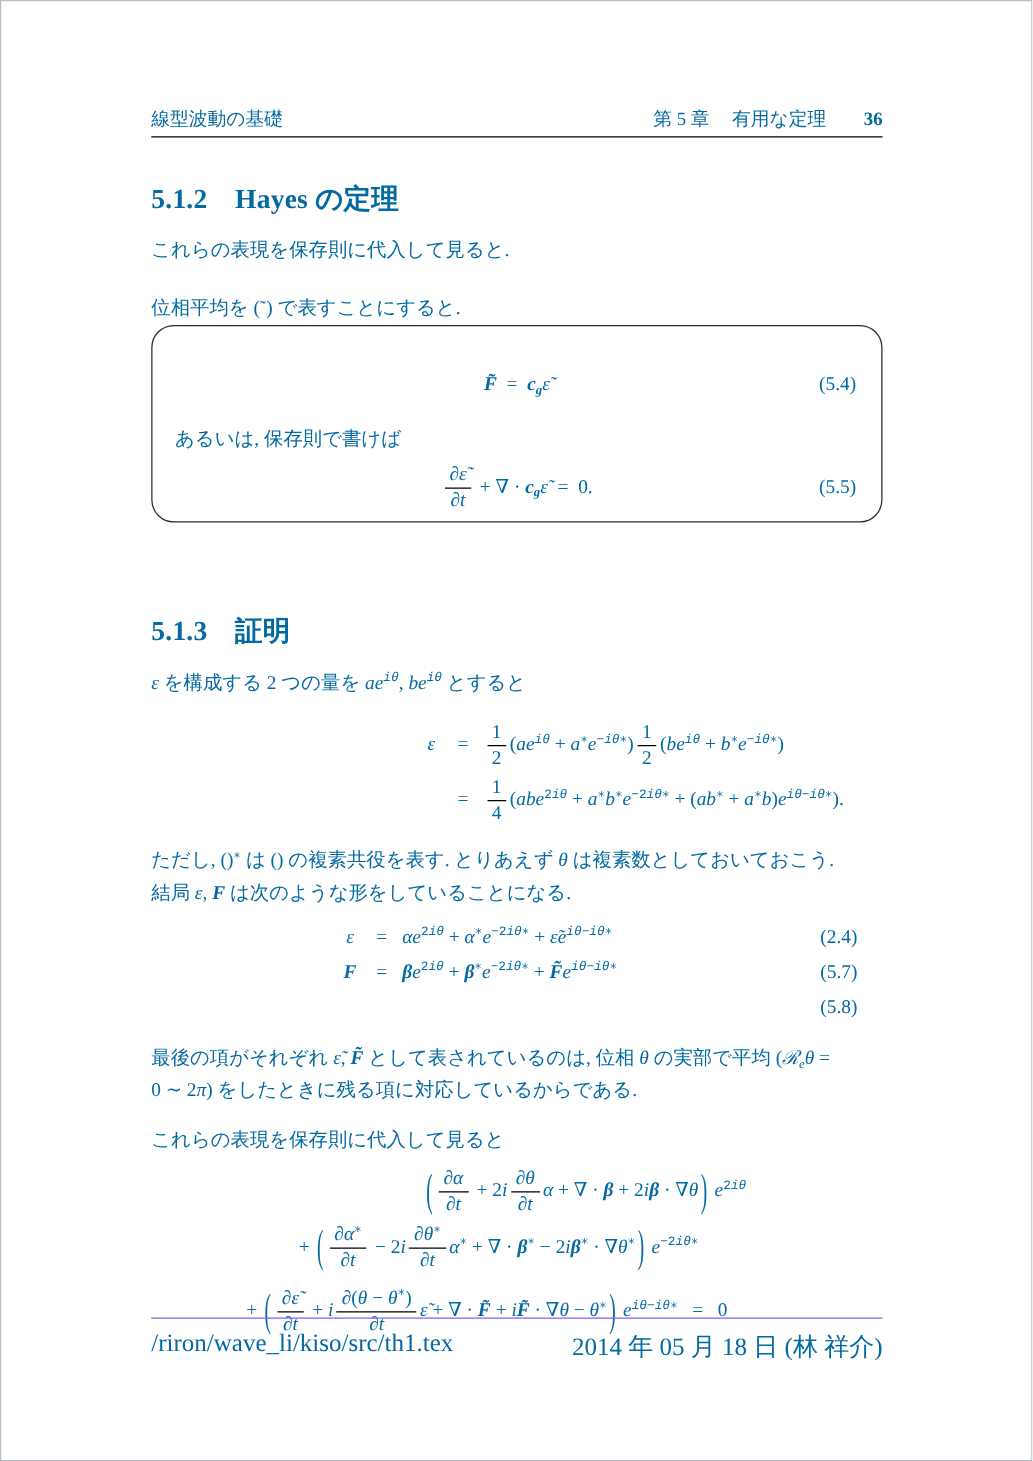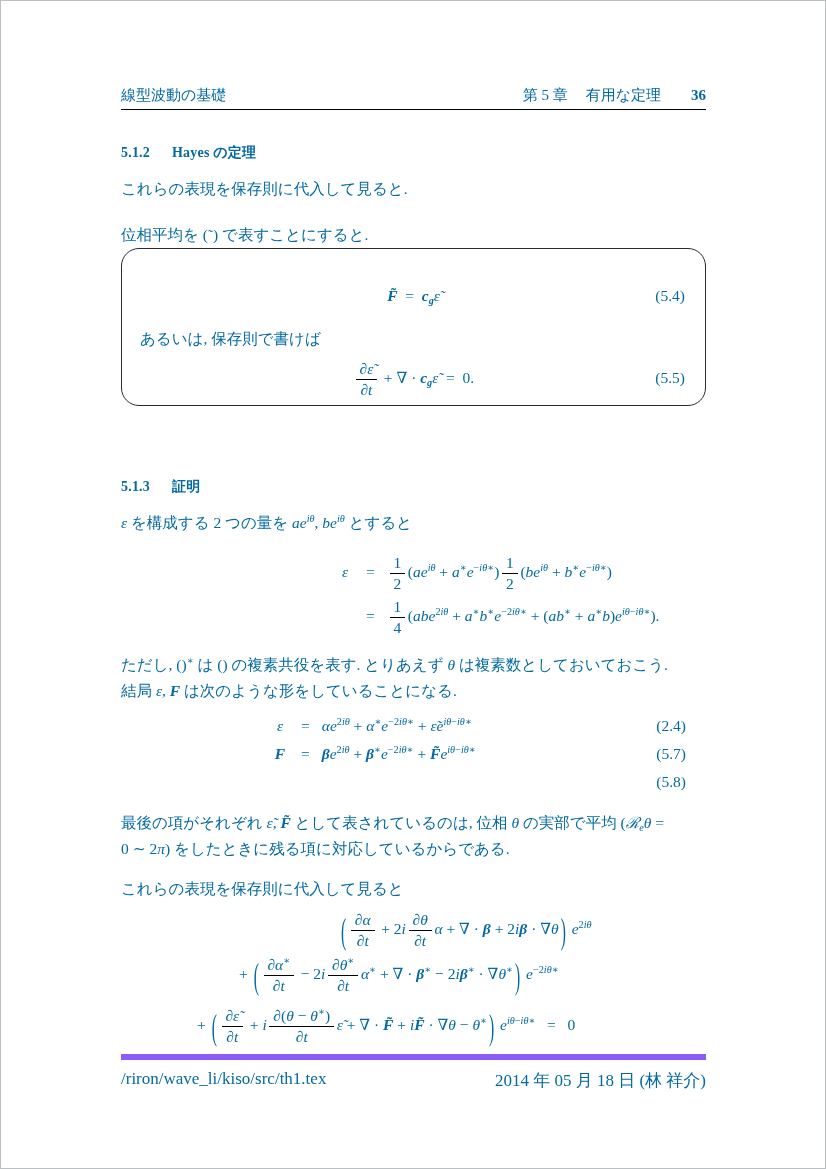--- a/index.html
+++ b/index.html
@@ -26,21 +26,21 @@
     font-size: 15px;
   }
   .pagehead .hright { display: flex; align-items: baseline; }
   .pagehead .chapter { margin-right: 18px; margin-left: 43px; }
   .pagehead .chtitle { margin-right: 30px; }
   .pagehead .pgnum { font-weight: bold; }
   .headrule { margin-top: 4px; border-top: 1px solid #000; }
 
   
   h2.sec {
-    font-size: 14px;
+    font-size: 22px;
     font-weight: bold;
     margin-top: 34px;
     letter-spacing: 0.2px;
   }
   h2.sec .secno { margin-right: 22px; }
   h2.sec513 { margin-top: 72px; }
 
   p.para { margin-top: 14px; line-height: 26px; }
   p.para2 { margin-top: 20px; }
 
@@ -86,32 +86,32 @@
   .bigeq .bline { height: 45px; line-height: 45px; white-space: nowrap; }
   .bline1 { margin-left: 218px; }
   .bline2 { margin-left: 118px; }
   .bline3 { margin-left: 76px; margin-top: 6px; }
 
   
   .pagefoot {
     position: absolute;
     left: 121px; right: 120px;
     top: 1054px;
-    border-top: 6px solid #8b5cf6;
+    border-top: 1px solid #8b5cf6;
     padding-top: 9px;
     display: flex;
     justify-content: space-between;
-    font-size: 17px;
+    font-size: 20px;
   }
 
   
   .m-r { font-style: normal; }
   .m-i { font-style: italic; }
   .m-b { font-style: italic; font-weight: bold; }
-  .m-sup { font-size: 0.66em; position: relative; top: -0.55em; line-height: 0; }
+  .m-sup { font-size: 0.66em; position: relative; top: -0.55em; line-height: 0; font-family: Liberation Mono, monospace; }
   .m-sub { font-size: 0.66em; position: relative; top: 0.28em; line-height: 0; }
   .frac {
     display: inline-block;
     vertical-align: middle;
     text-align: center;
     line-height: 1.15;
     margin: 0 0.18em;
   }
   .frac .num { display: block; padding: 0 0.25em 0.1em; }
   .frac .den { display: block; border-top: 1px solid #000; padding: 0.1em 0.25em 0; }

